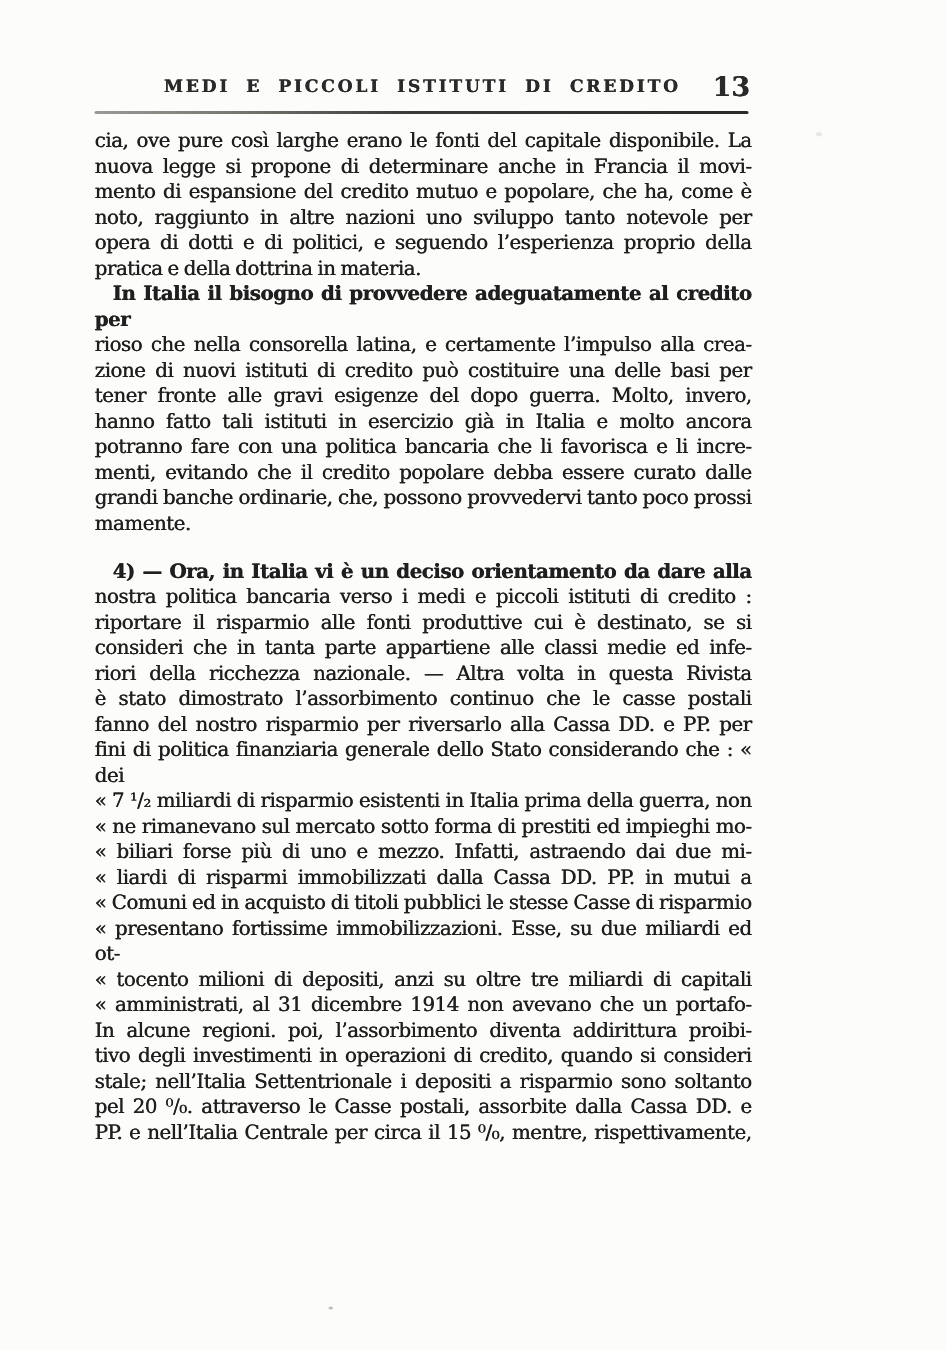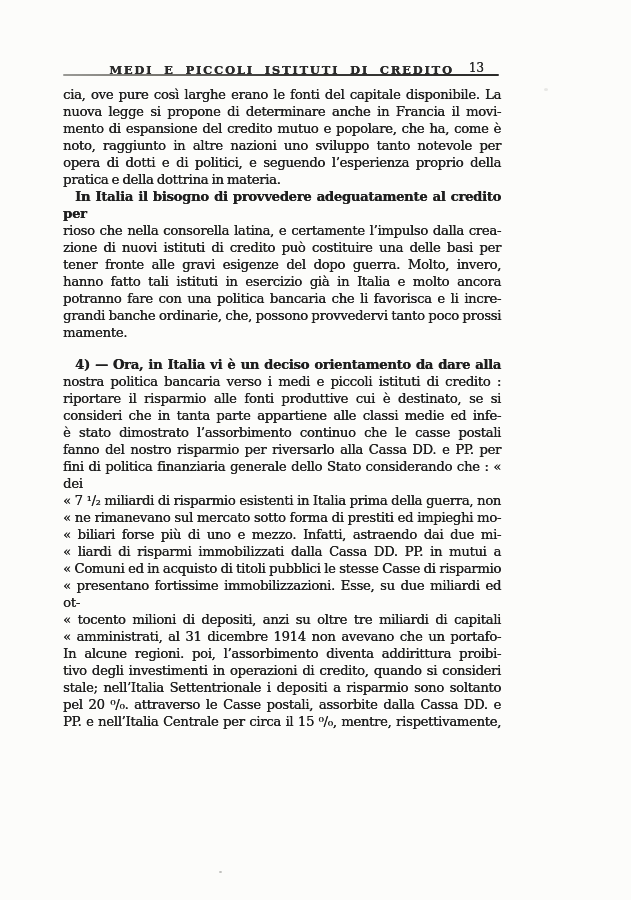--- a/index.html
+++ b/index.html
@@ -4,33 +4,33 @@
 <style>
   html, body { margin: 0; padding: 0; }
   body {
     width: 631px; height: 900px;
     background: var(--paper, #fcfcfa);
     overflow: hidden; position: relative;
     font-family: "DejaVu Serif", serif;
   }
   .sheet { position: absolute; inset: 0; color: var(--ink, #1f1f1f); }
 
-  .running-head { position: absolute; left: 63px; top: 48px; width: 437px; height: 20px; margin-top: 13px; }
+  .running-head { position: absolute; left: 63px; top: 48px; width: 437px; height: 20px; }
   .head-title {
     position: absolute; left: 0; right: 0; top: 2px;
     text-align: center;
     font-size: 11.5px; font-weight: bold;
     letter-spacing: 1.8px; word-spacing: 5px;
     color: var(--header-ink, #2a2a2a);
     text-shadow: 0.2px 0 0 currentColor;
     white-space: nowrap;
   }
   .folio {
-    position: absolute; right: 16px; top: 0;
-    font-size: 12px; font-weight: normal;
+    position: absolute; right: 0; top: 0;
+    font-size: 18px; font-weight: bold;
     color: var(--header-ink, #2a2a2a);
     text-shadow: 0.2px 0 0 currentColor;
   }
   .head-rule {
     position: absolute; left: 63px; top: 74px; width: 436px; height: 2px;
     background: linear-gradient(to right, #9a9a96 0%, #77756f 22%, #3a3a38 48%, #2b2b29 100%);
     border-radius: 1px;
   }
 
   .text-block {
@@ -59,31 +59,33 @@
   </div>
   <div class="head-rule"></div>
   <div class="text-block">
       <div class="line">cia, ove pure così larghe erano le fonti del capitale disponibile. La</div>
       <div class="line">nuova legge si propone di determinare anche in Francia il movi-</div>
       <div class="line">mento di espansione del credito mutuo e popolare, che ha, come è</div>
       <div class="line">noto, raggiunto in altre nazioni uno sviluppo tanto notevole per</div>
       <div class="line">opera di dotti e di politici, e seguendo l’esperienza proprio della</div>
       <div class="line para-end">pratica e della dottrina in materia.</div>
       <div class="line indent">In Italia il bisogno di provvedere adeguatamente al credito per</div>
-      <div class="line">rioso che nella consorella latina, e certamente l’impulso dalla crea-</div>
+      <div class="line">rioso che nella consorella latina, e certamente l’impulso alla crea-</div>
       <div class="line">zione di nuovi istituti di credito può costituire una delle basi per</div>
       <div class="line">tener fronte alle gravi esigenze del dopo guerra. Molto, invero,</div>
       <div class="line">hanno fatto tali istituti in esercizio già in Italia e molto ancora</div>
       <div class="line">potranno fare con una politica bancaria che li favorisca e li incre-</div>
+      <div class="line">menti, evitando che il credito popolare debba essere curato dalle</div>
       <div class="line">grandi banche ordinarie, che, possono provvedervi tanto poco prossi</div>
       <div class="line para-end">mamente.</div>
       <div class="line indent gap-before">4) — Ora, in Italia vi è un deciso orientamento da dare alla</div>
       <div class="line">nostra politica bancaria verso i medi e piccoli istituti di credito :</div>
       <div class="line">riportare il risparmio alle fonti produttive cui è destinato, se si</div>
       <div class="line">consideri che in tanta parte appartiene alle classi medie ed infe-</div>
+      <div class="line">riori della ricchezza nazionale. — Altra volta in questa Rivista</div>
       <div class="line">è stato dimostrato l’assorbimento continuo che le casse postali</div>
       <div class="line">fanno del nostro risparmio per riversarlo alla Cassa DD. e PP. per</div>
       <div class="line">fini di politica finanziaria generale dello Stato considerando che : « dei</div>
       <div class="line">« 7 ¹/₂ miliardi di risparmio esistenti in Italia prima della guerra, non</div>
       <div class="line">« ne rimanevano sul mercato sotto forma di prestiti ed impieghi mo-</div>
       <div class="line">« biliari forse più di uno e mezzo. Infatti, astraendo dai due mi-</div>
       <div class="line">« liardi di risparmi immobilizzati dalla Cassa DD. PP. in mutui a</div>
       <div class="line">« Comuni ed in acquisto di titoli pubblici le stesse Casse di risparmio</div>
       <div class="line">« presentano fortissime immobilizzazioni. Esse, su due miliardi ed ot-</div>
       <div class="line">« tocento milioni di depositi, anzi su oltre tre miliardi di capitali</div>

